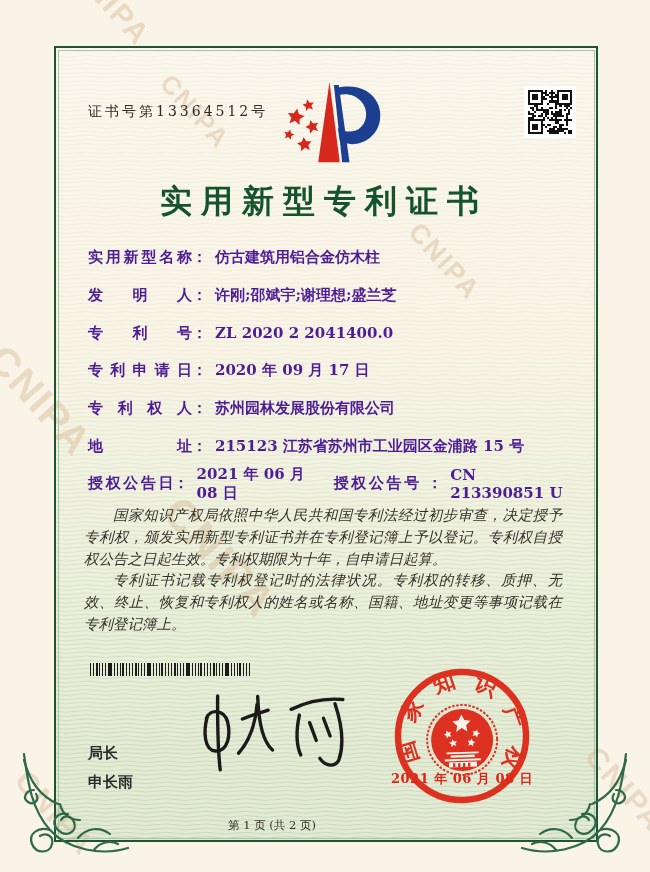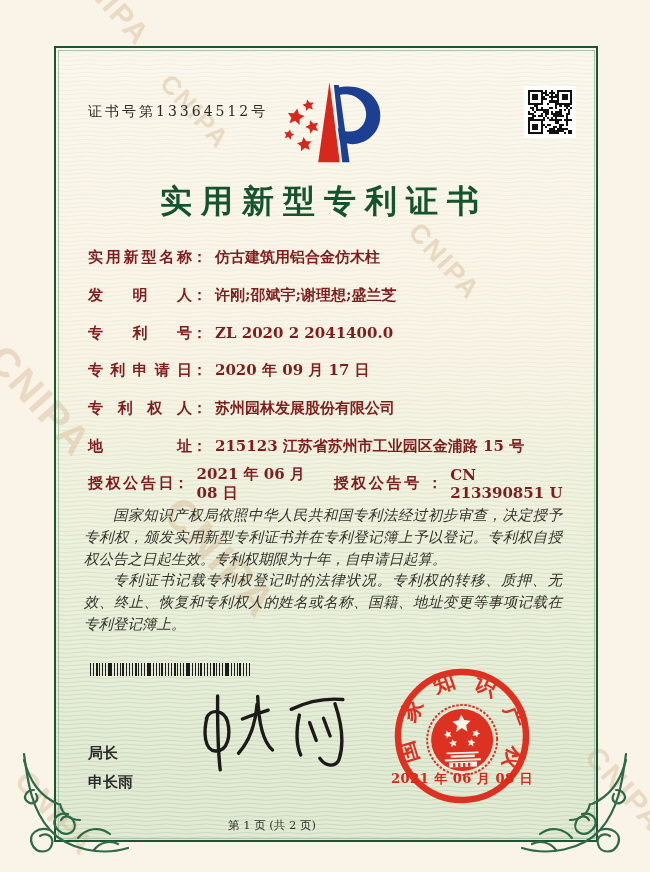--- a/index.html
+++ b/index.html
@@ -22,21 +22,21 @@
   .orn-left{left:14px;}
   .orn-right{left:516px;transform:scaleX(-1);}
   
   .cert-no{left:88px;top:103px;font-size:14px;letter-spacing:3px;color:#2c2a26;z-index:5;}
   .logo{left:268px;top:80px;z-index:5;}
   .qr-wrap{left:524px;top:86px;width:52px;height:52px;background:#fff;z-index:5;padding:4px;box-sizing:border-box;}
   .title{left:54px;top:180px;width:540px;text-align:center;font-size:32px;font-weight:bold;
       letter-spacing:9px;color:#14532d;z-index:5;}
   
   .fields{left:88px;top:239px;width:480px;z-index:5;}
-  .frow{height:37.7px;display:flex;align-items:center;font-size:15px;color:#7f1d1d;font-weight:600;}
+  .frow{height:37.7px;display:flex;align-items:center;font-size:15px;color:#4c1d95;font-weight:600;}
   .flabel{display:inline-block;width:104px;text-align:justify;text-align-last:justify;}
   .fcolon{margin-right:8px;}
   .fval1{width:152px;}
   .flabel2{margin-left:12px;margin-right:8px;}
   
   .bodytext{left:84px;top:505px;width:478px;z-index:5;font-size:14.5px;line-height:21.8px;
       color:#33302a;text-align:justify;font-style:italic;}
   .bodytext p{margin:0;text-indent:2em;}
   
   .barcode{left:90px;top:663px;width:162px;height:13px;z-index:5;

